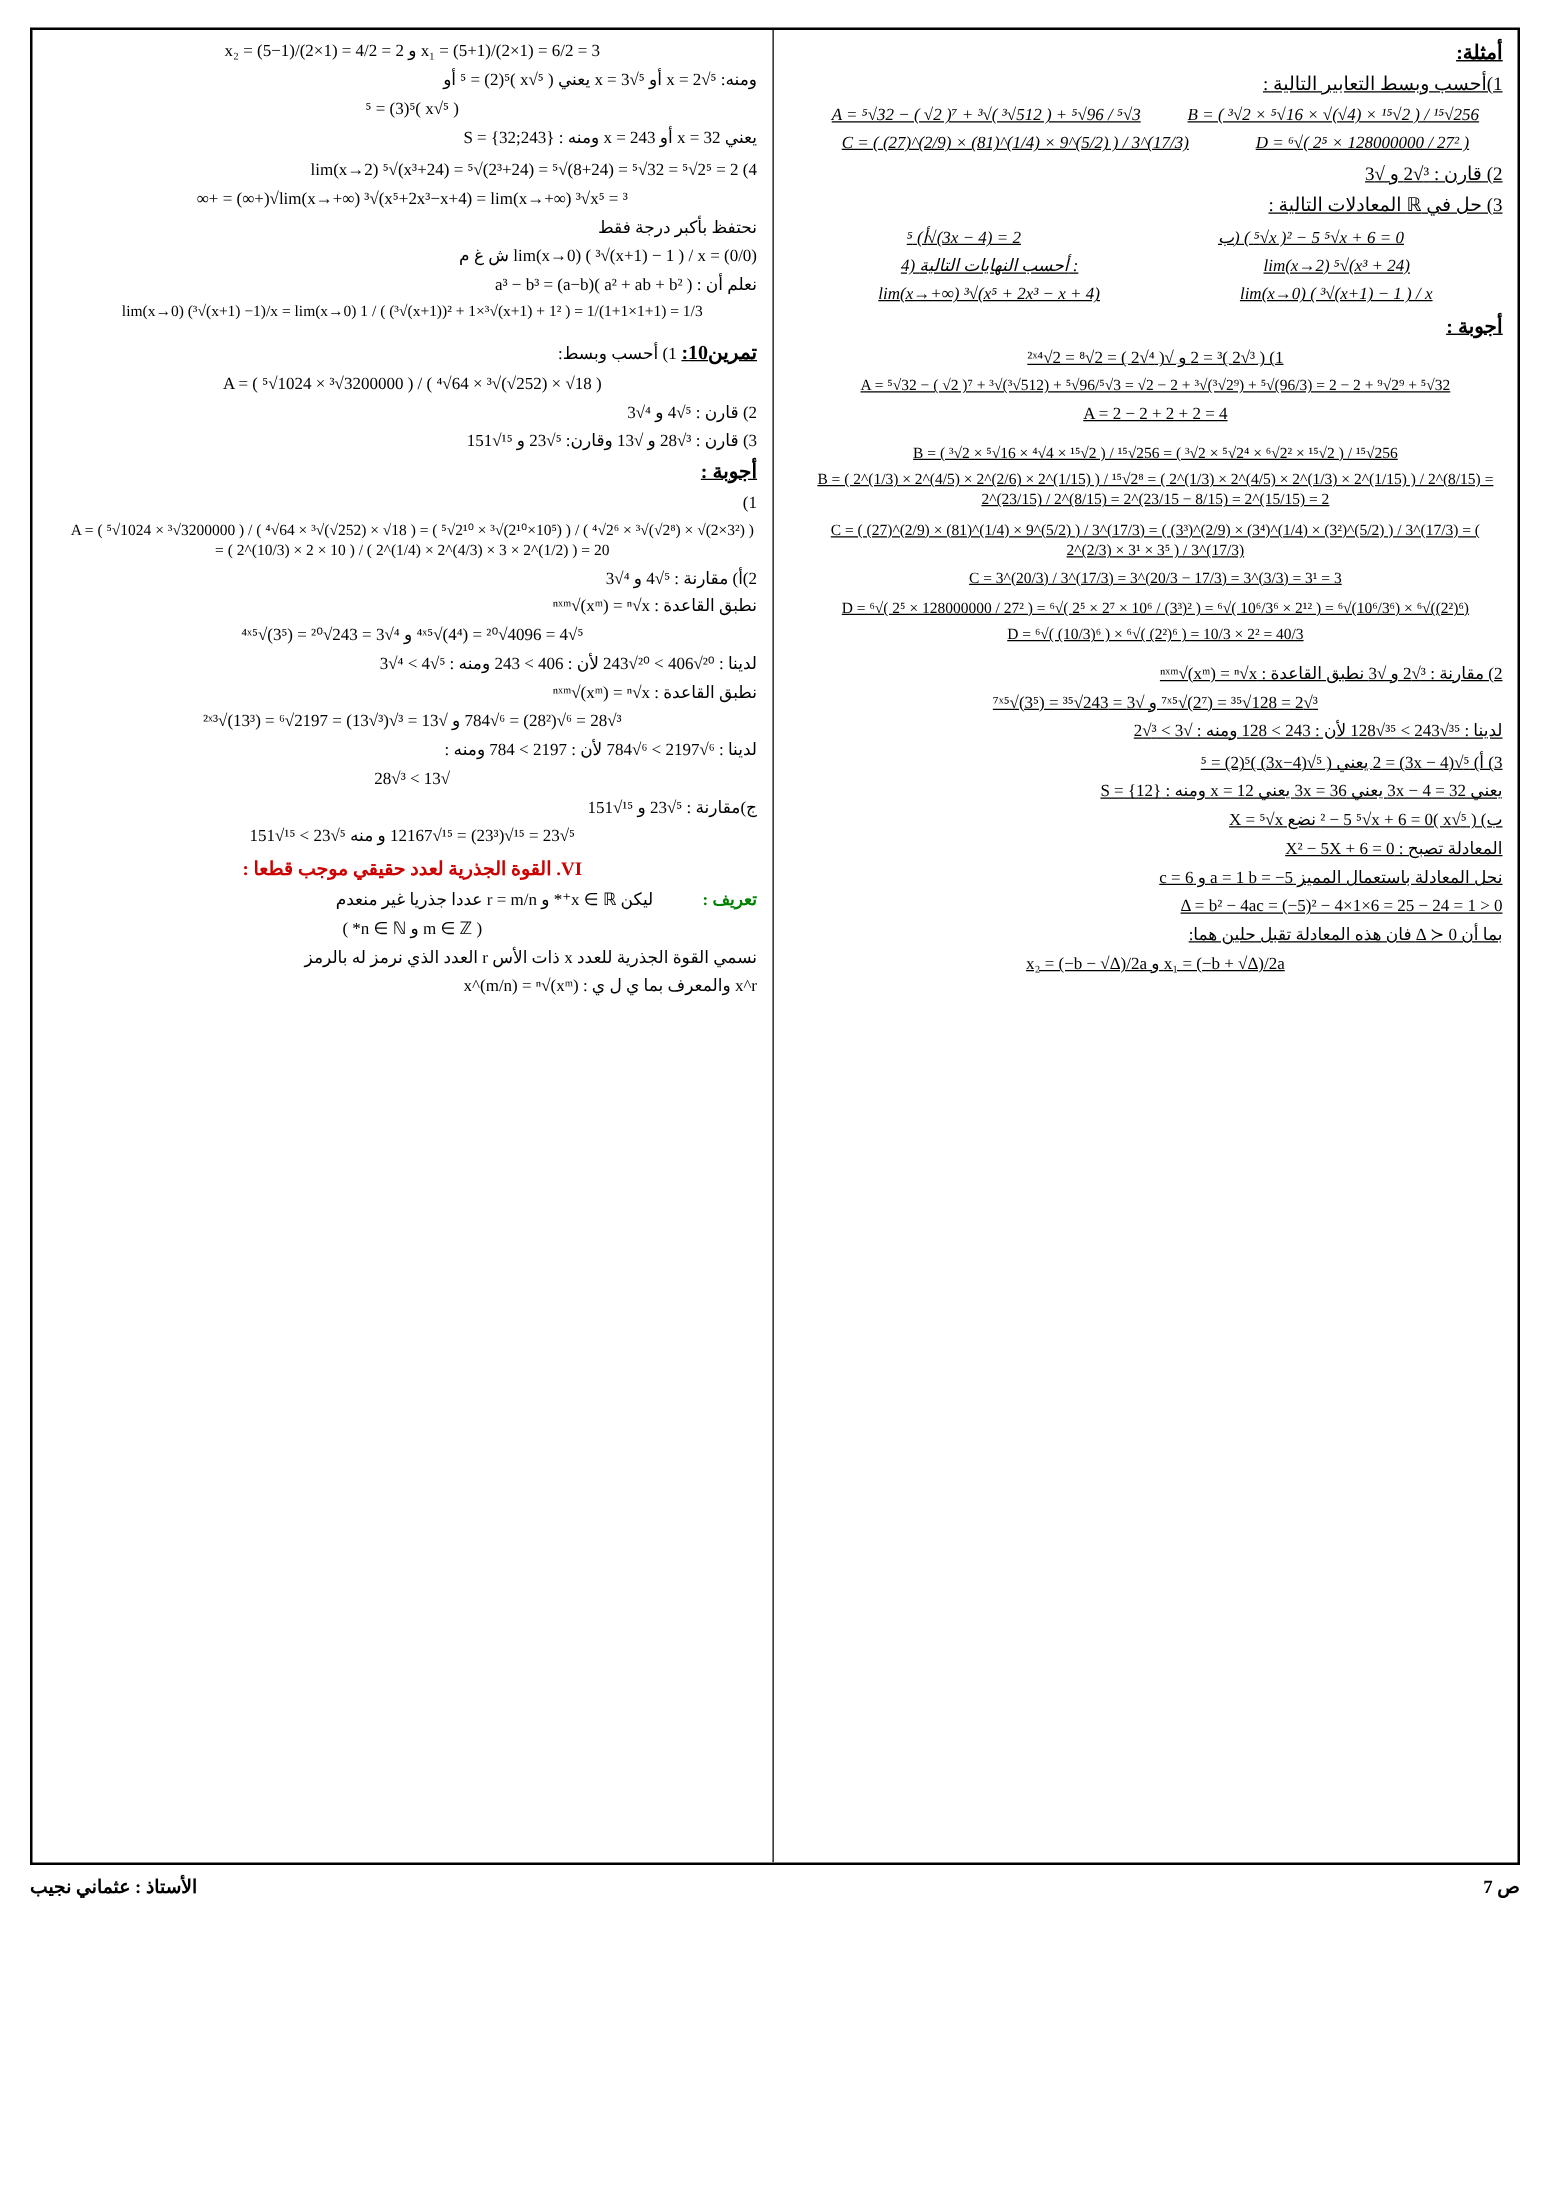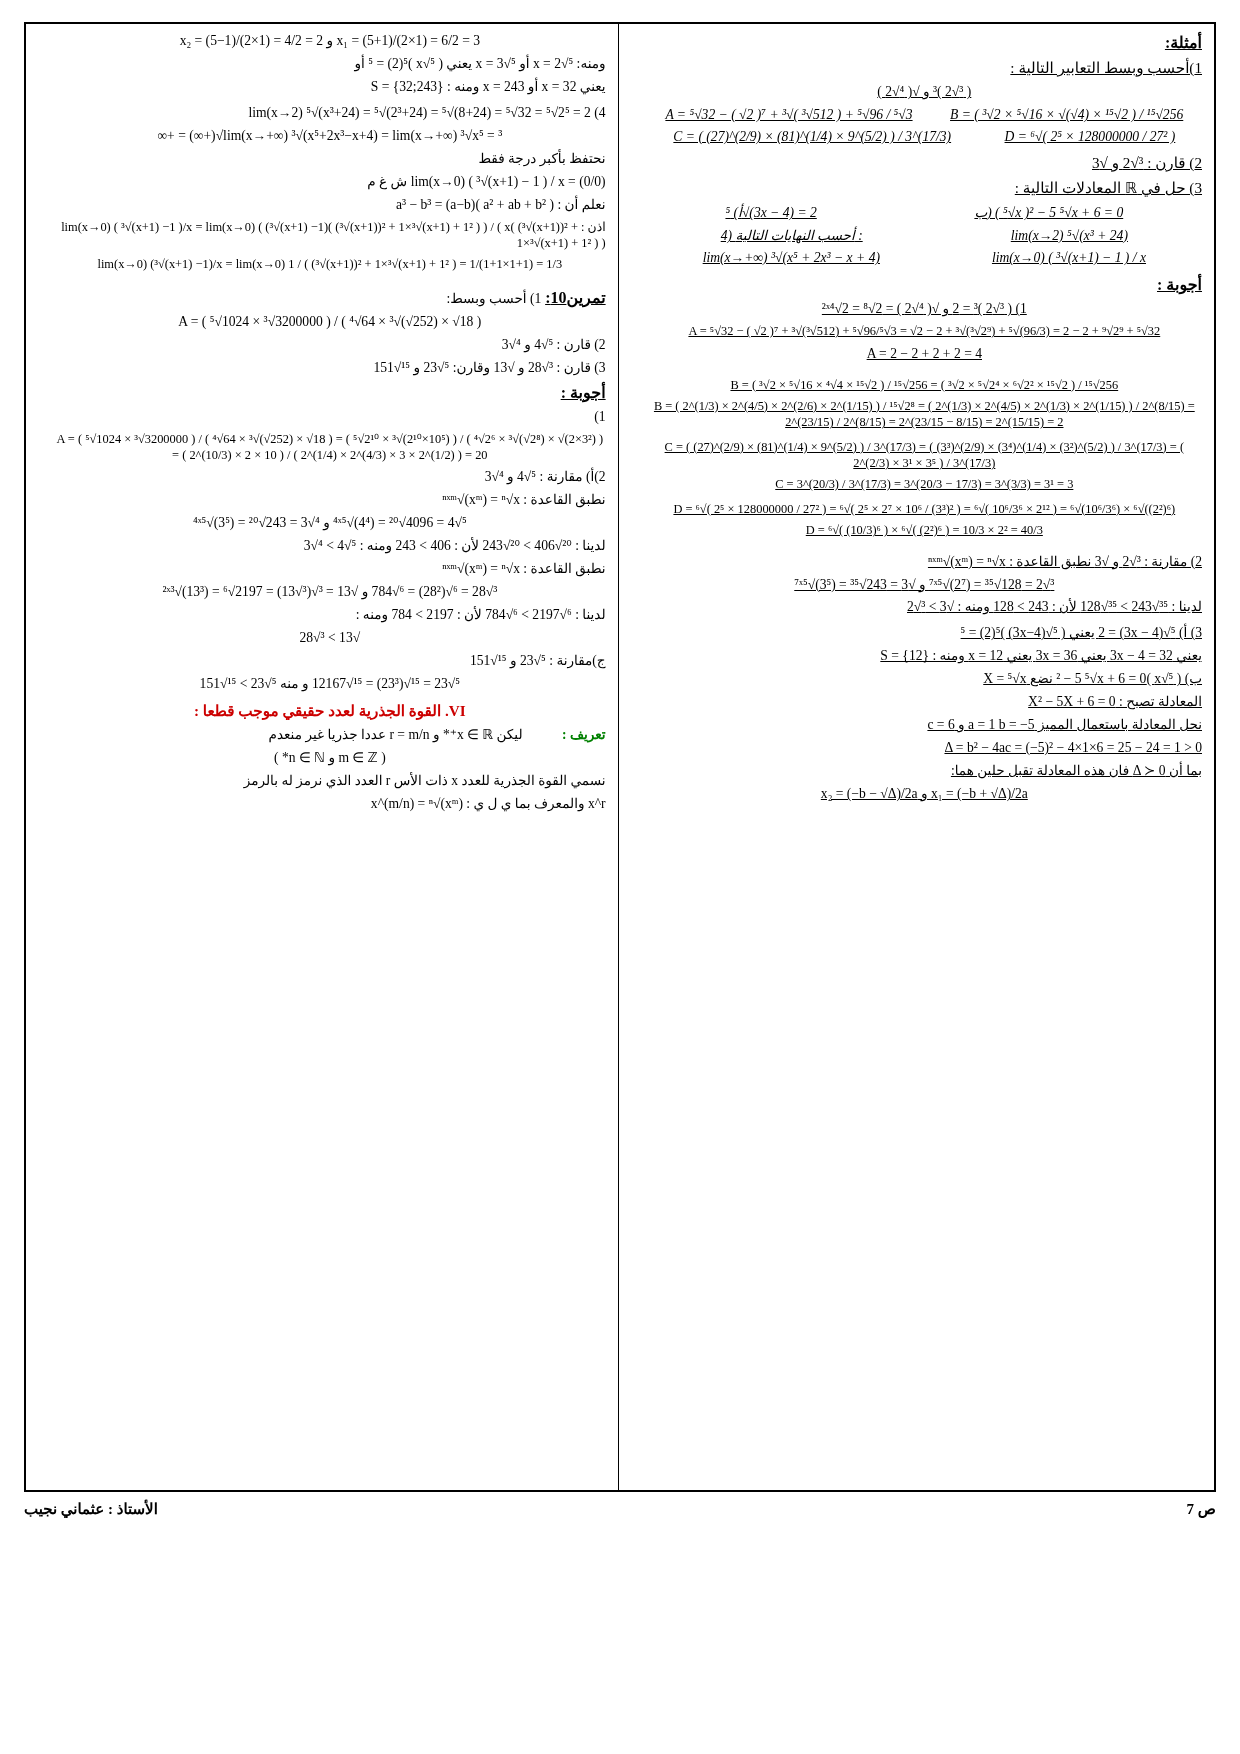--- a/index.html
+++ b/index.html
@@ -88,21 +88,20 @@
 
 <div class="page">
   <div class="frame">
 
     <div class="col right">
 
       <div class="blk hd rightal">أمثلة:</div>
 
       <div class="blk rightal">1)أحسب وبسط التعابير التالية :</div>
 
-      <div class="blk center small">( ³√2 )³   و   √( ⁴√2 )</div>
 
       <div class="row2 small">
         <span>B = ( ³√2 × ⁵√16 × √(√4) × ¹⁵√2 ) / ¹⁵√256</span>
         <span>A = ⁵√32 − ( √2 )⁷ + ³√( ³√512 ) + ⁵√96 / ⁵√3</span>
       </div>
 
       <div class="row2 small">
         <span>D = ⁶√( 2⁵ × 128000000 / 27² )</span>
         <span>C = ( (27)^(2/9) × (81)^(1/4) × 9^(5/2) ) / 3^(17/3)</span>
       </div>
@@ -153,28 +152,28 @@
       <div class="blk rightal small">Δ = b² − 4ac = (−5)² − 4×1×6 = 25 − 24 = 1 &gt; 0</div>
       <div class="blk rightal small">بما أن Δ ≻ 0 فان هذه المعادلة تقبل حلين هما:</div>
       <div class="blk center small">x₁ = (−b + √Δ)/2a    و    x₂ = (−b − √Δ)/2a</div>
     </div>
 
     <div class="col left">
 
       <div class="blk center small">x₁ = (5+1)/(2×1) = 6/2 = 3      و      x₂ = (5−1)/(2×1) = 4/2 = 2</div>
 
       <div class="blk rightal small">ومنه: ⁵√x = 2 أو ⁵√x = 3    يعني    ( ⁵√x )⁵ = (2)⁵   أو</div>
+      <div class="blk center small">( ⁵√x )⁵ = (3)⁵</div>
       <div class="blk rightal small">يعني x = 32 أو x = 243    ومنه : S = {32;243}</div>
 
       <div class="blk rightal small mt8">4) lim(x→2) ⁵√(x³+24) = ⁵√(2³+24) = ⁵√(8+24) = ⁵√32 = ⁵√2⁵ = 2</div>
       <div class="blk center small">lim(x→+∞) ³√(x⁵+2x³−x+4) = lim(x→+∞) ³√x⁵ = ³√(+∞) = +∞</div>
       <div class="blk rightal small">نحتفظ بأكبر درجة فقط</div>
       <div class="blk rightal small">lim(x→0) ( ³√(x+1) − 1 ) / x = (0/0)  ش غ م</div>
       <div class="blk rightal small">نعلم أن : a³ − b³ = (a−b)( a² + ab + b² )</div>
-      <div class="blk rightal tiny">اذن : lim(x→0) ( ³√(x+1) −1 )/x = lim(x→0) ( (³√(x+1) −1)( (³√(x+1))² + 1×³√(x+1) + 1² ) ) / ( x( (³√(x+1))² + 1×³√(x+1) + 1² ) )</div>
       <div class="blk center tiny">lim(x→0) (³√(x+1) −1)/x = lim(x→0) 1 / ( (³√(x+1))² + 1×³√(x+1) + 1² ) = 1/(1+1×1+1) = 1/3</div>
 
       <div class="blk rightal mt14">
         <span class="hd bold">تمرين10:</span>
         <span class="small">1) أحسب وبسط:</span>
       </div>
 
       <div class="blk center small">A = ( ⁵√1024 × ³√3200000 ) / ( ⁴√64 × ³√(√252) × √18 )</div>
       <div class="blk rightal small">2) قارن :  ⁵√4   و   ⁴√3</div>
       <div class="blk rightal small">3) قارن : ³√28  و  √13    وقارن: ⁵√23  و  ¹⁵√151</div>

